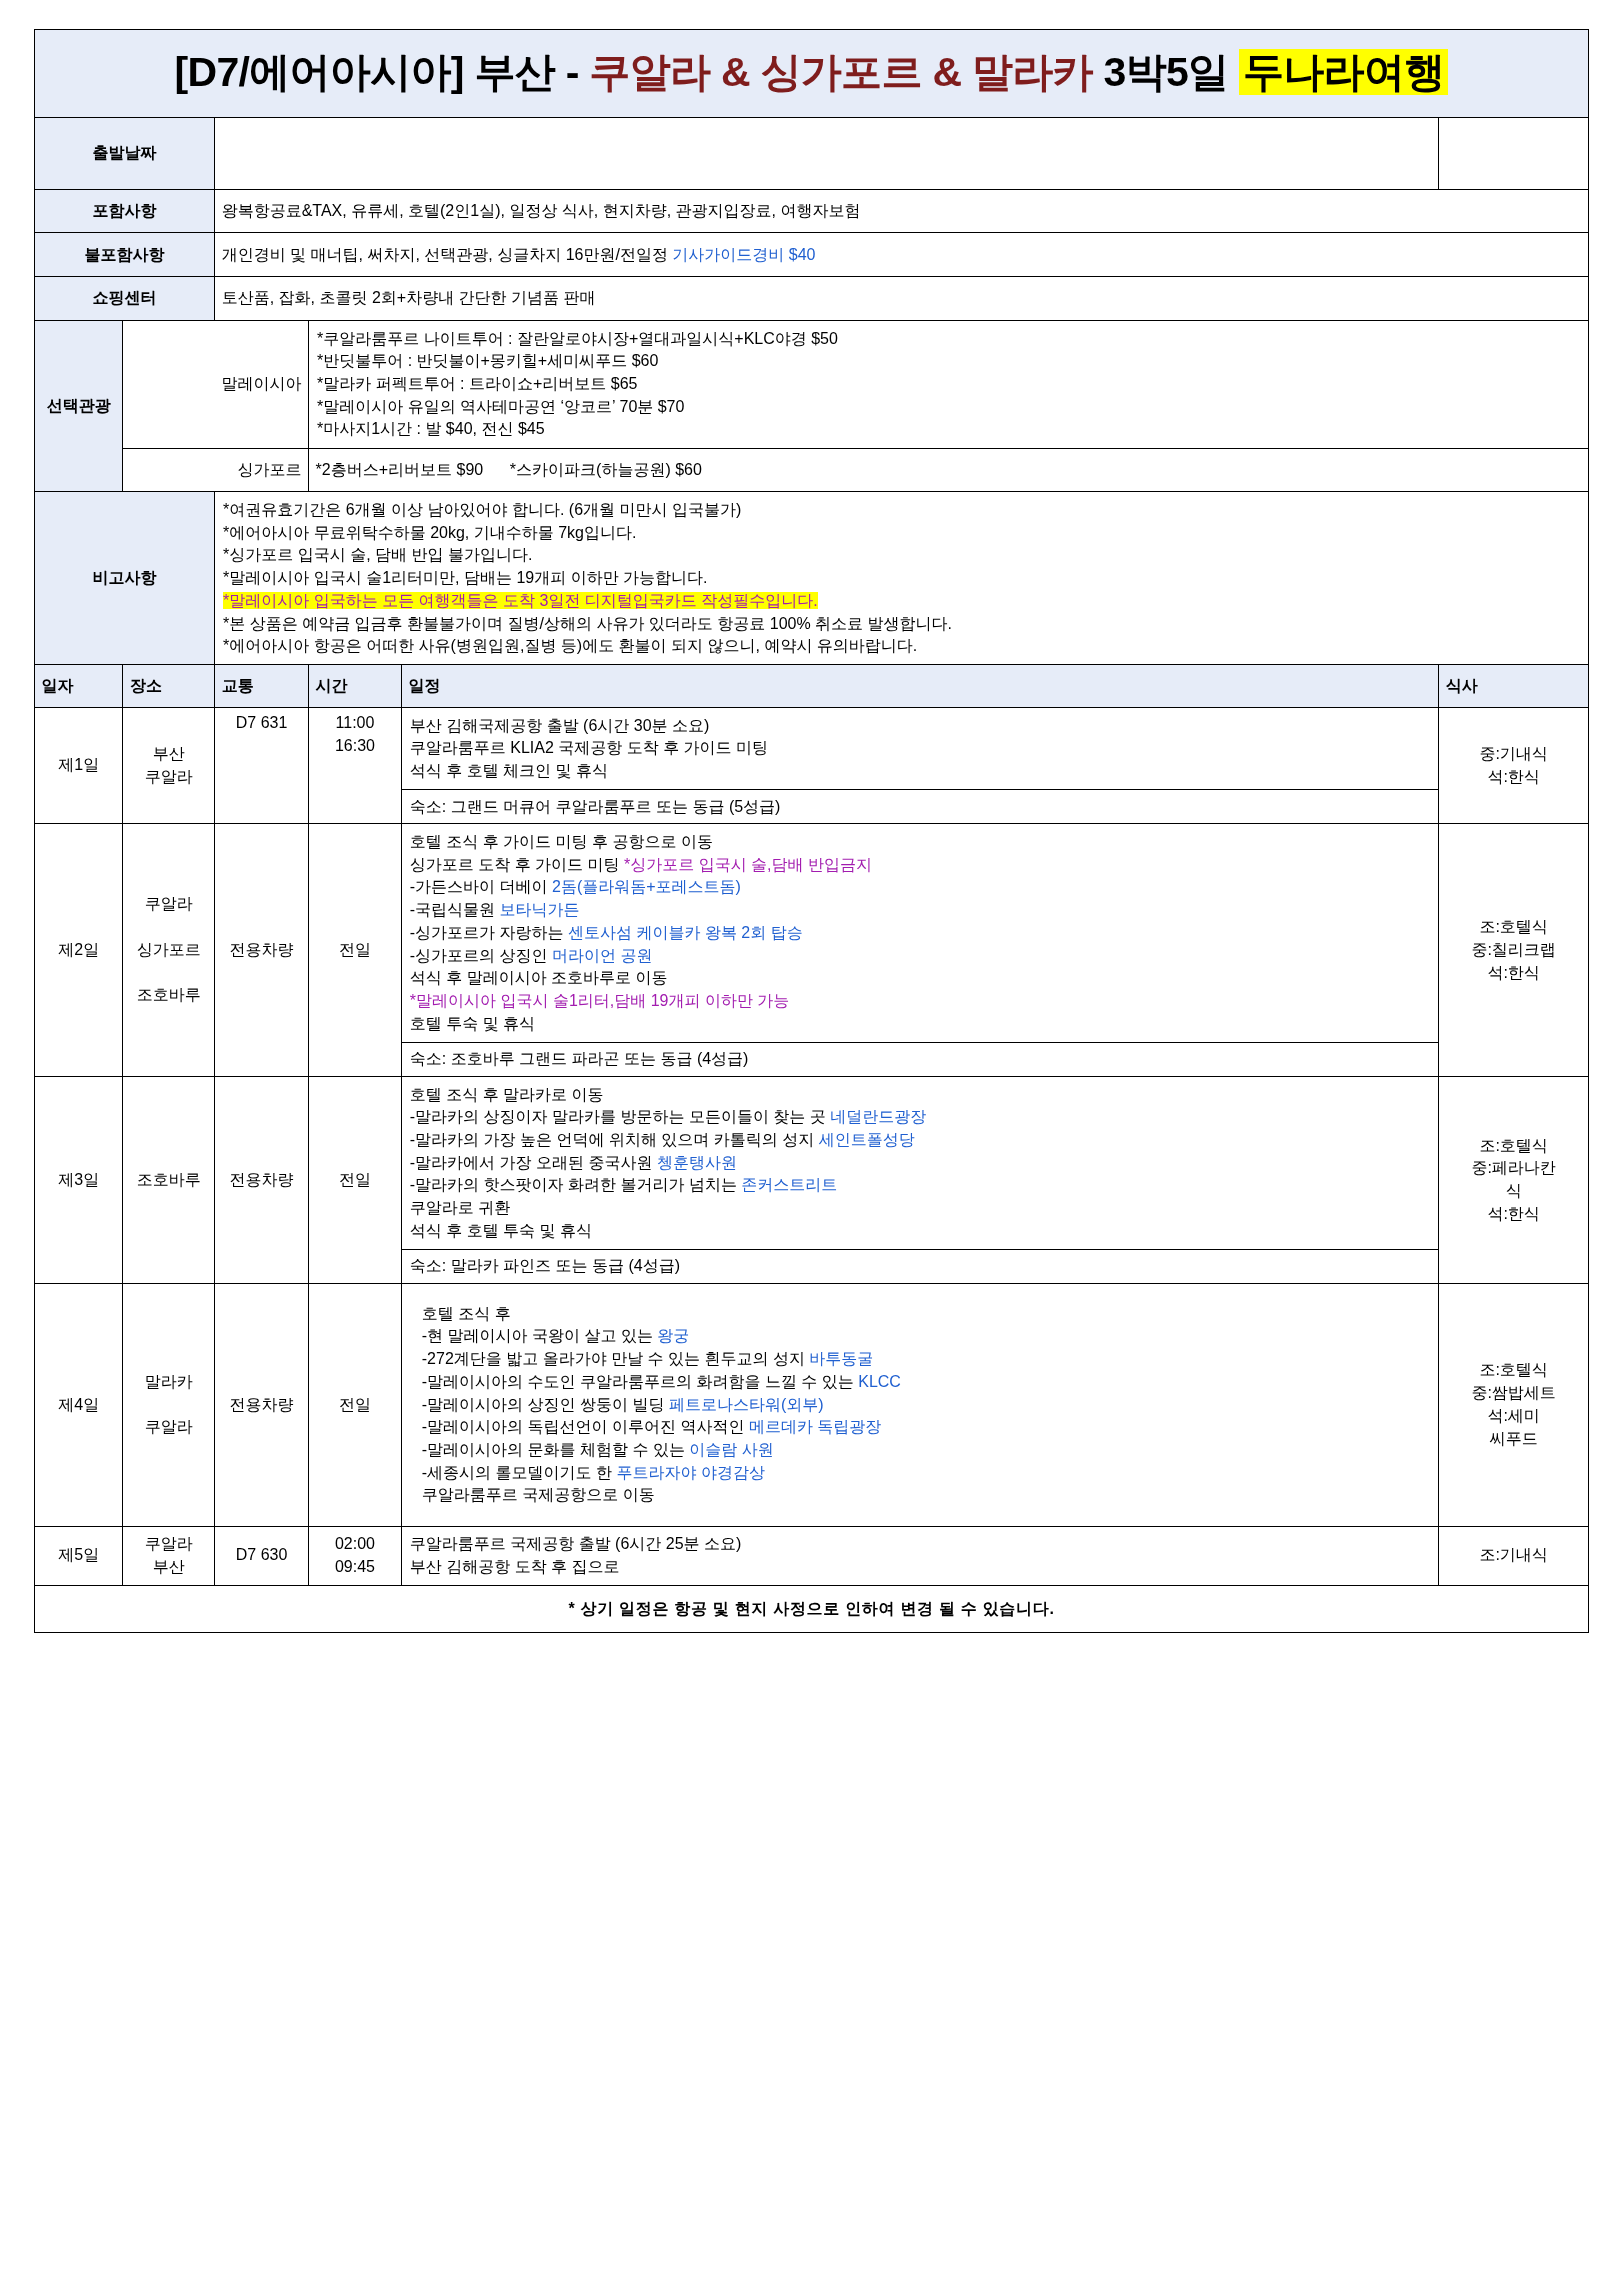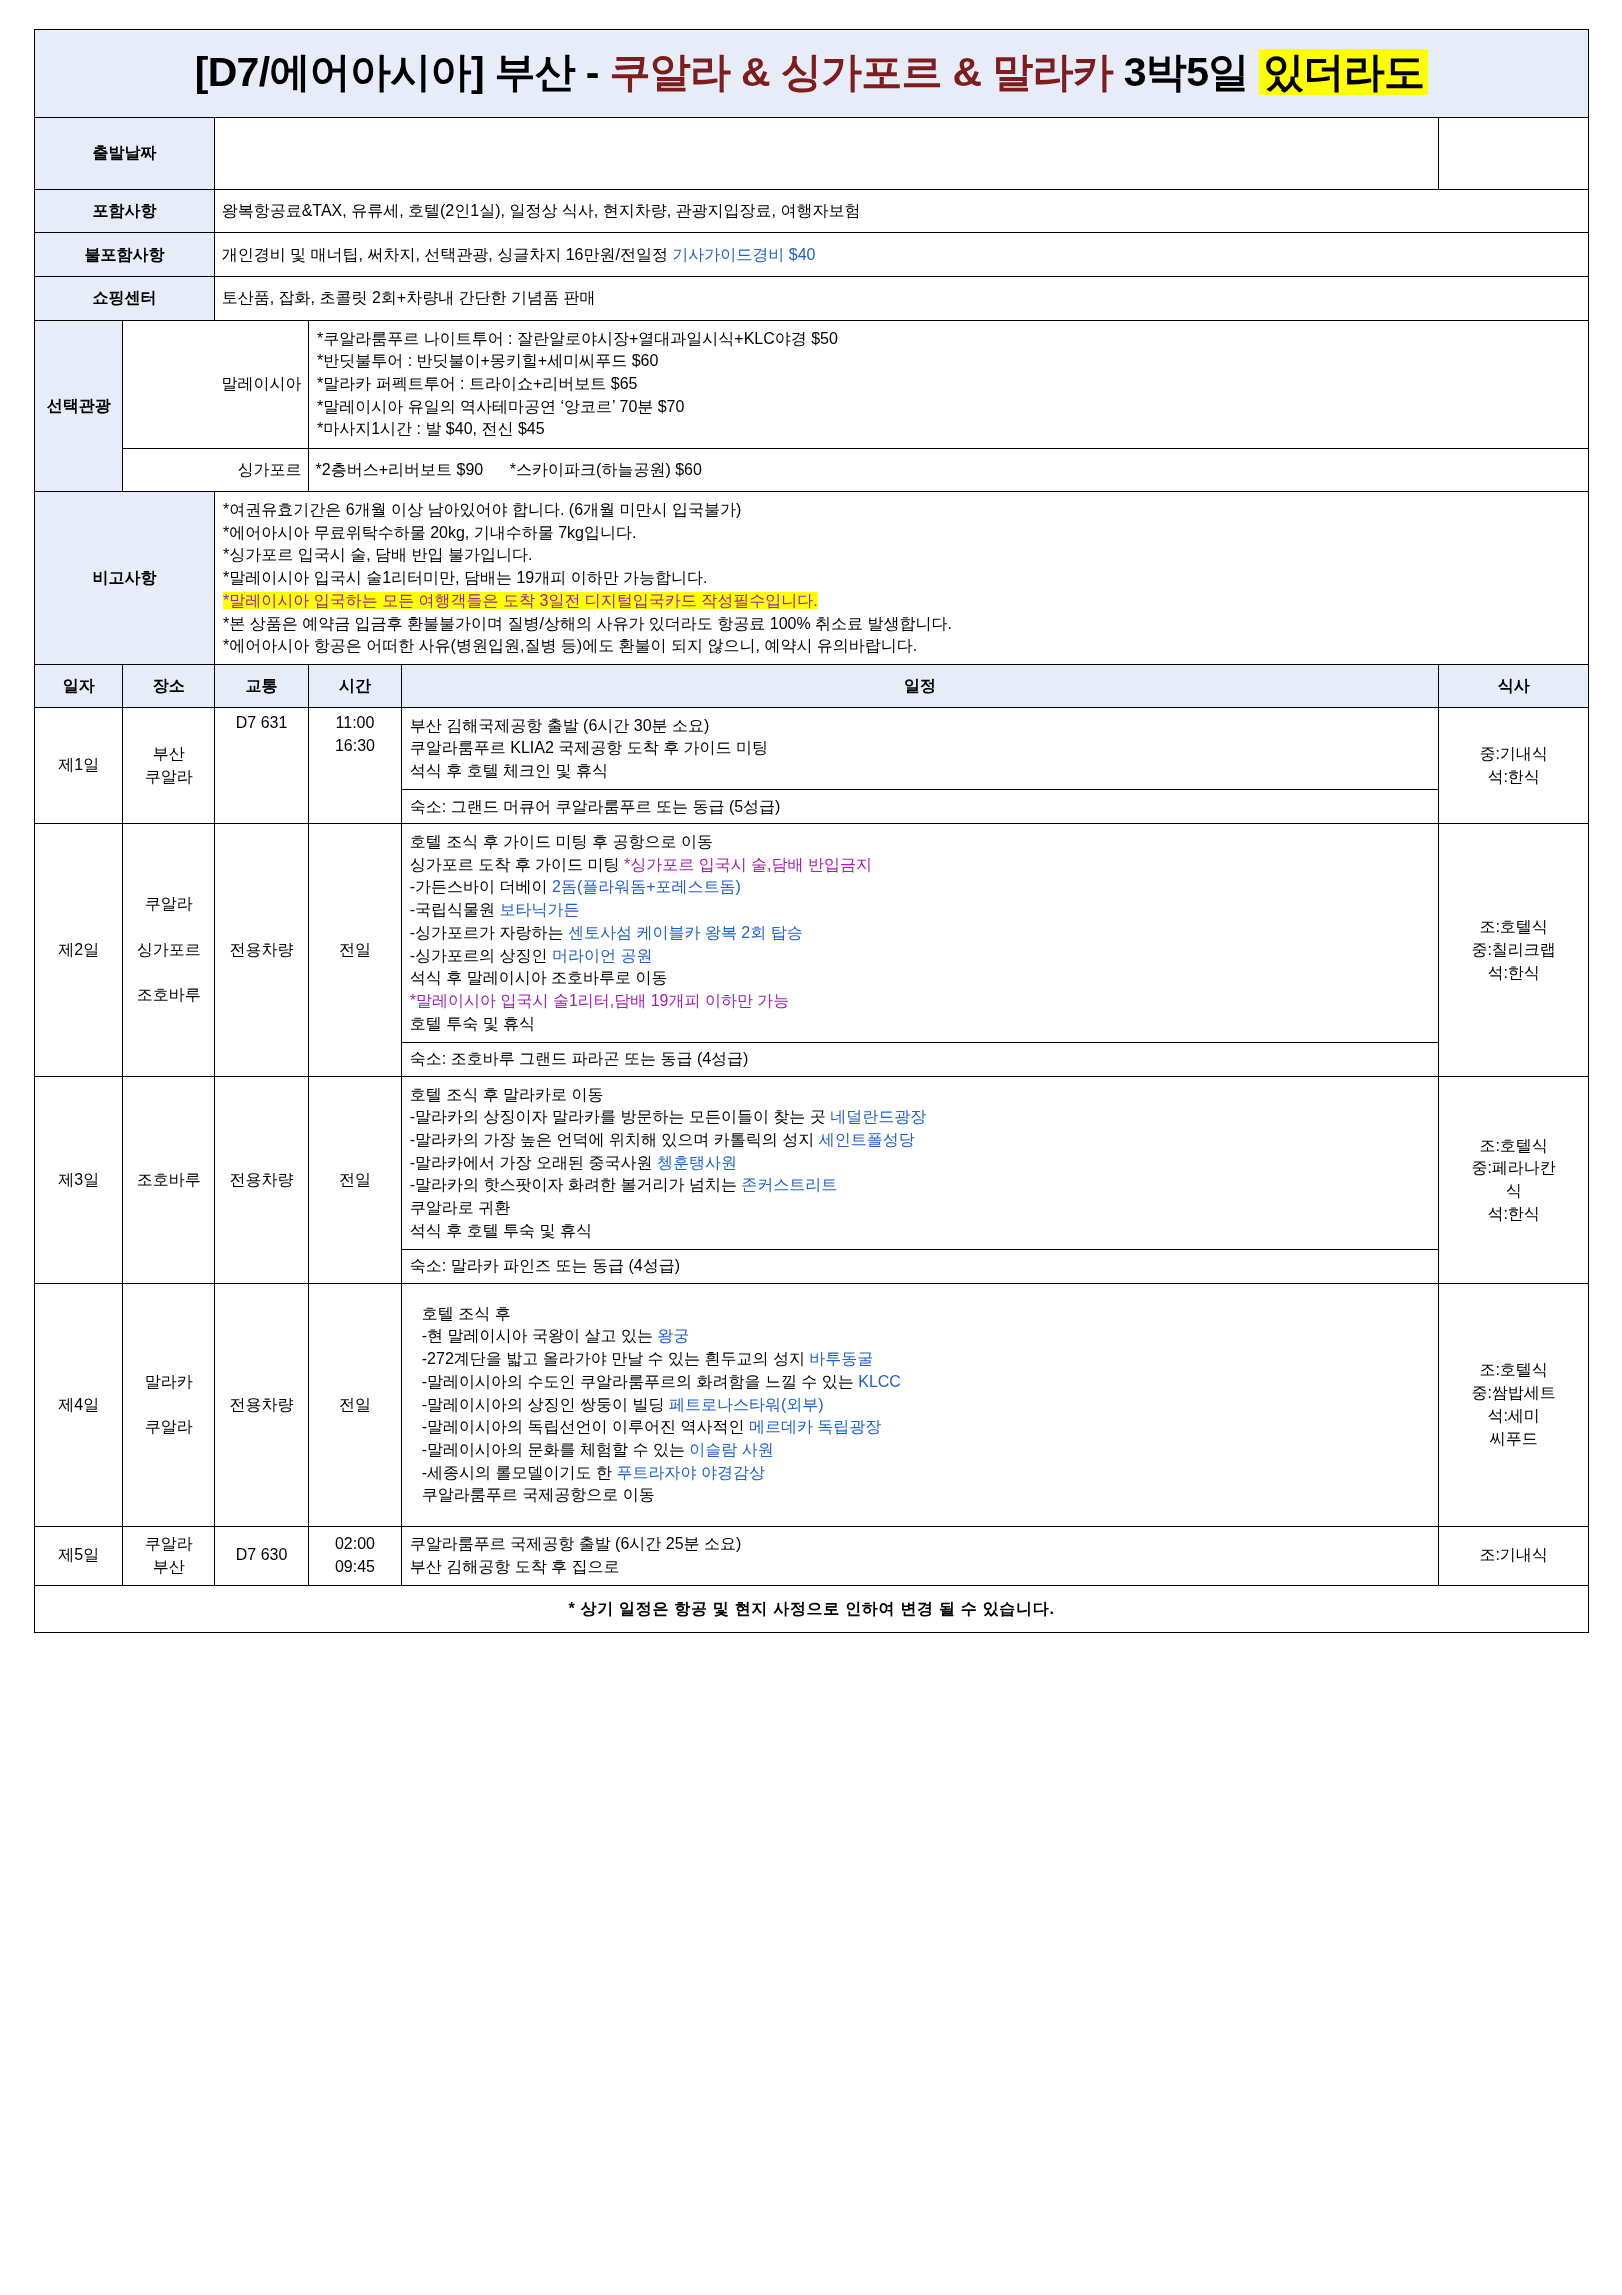--- a/index.html
+++ b/index.html
@@ -58,21 +58,20 @@
   }
   .val { background: #ffffff; }
   .row-small td { height: 35px; }
   .depart-blank { height: 63px; }
   .blue { color: #1f5fd0; }
   .red { color: #a21caf; }
   .hl { background: #ffff00; }
   .list-line { display: block; }
   .hdr td {
     background: #e6ecf8;
-    text-align: center;
     font-weight: bold;
     height: 34px;
   }
   .top { vertical-align: top; }
   .itin-main { padding: 6.5px 7.9px; }
   .stay-cell {
     border-top: 1.3px solid #000000;
     padding: 5.2px 7.9px;
   }
   .footer-cell {
@@ -98,21 +97,21 @@
       <col style="width:84px">
       <col style="width:86px">
       <col style="width:85px">
       <col style="width:950px">
       <col style="width:137px">
     </colgroup>
 
     <tbody>
         <tr>
       <td colspan="6" class="title-cell">
-        <span>[D7/에어아시아] 부산 - </span><span class="blue">쿠알라 &amp; 싱가포르 &amp; 말라카</span><span> 3박5일 </span><span class="hl">있더라도</span>
+        <span>[D7/에어아시아] 부산 - </span><span class="blue">쿠알라 &amp; 싱가포르 &amp; 말라카</span><span> 3박5일 </span><span class="hl">두나라여행</span>
       </td>
     </tr>
 
     <tr>
       <td colspan="2" class="lbl depart-blank">출발날짜</td>
       <td colspan="3" class="val"></td>
       <td class="val"></td>
     </tr>
 
     <tr class="row-small">

